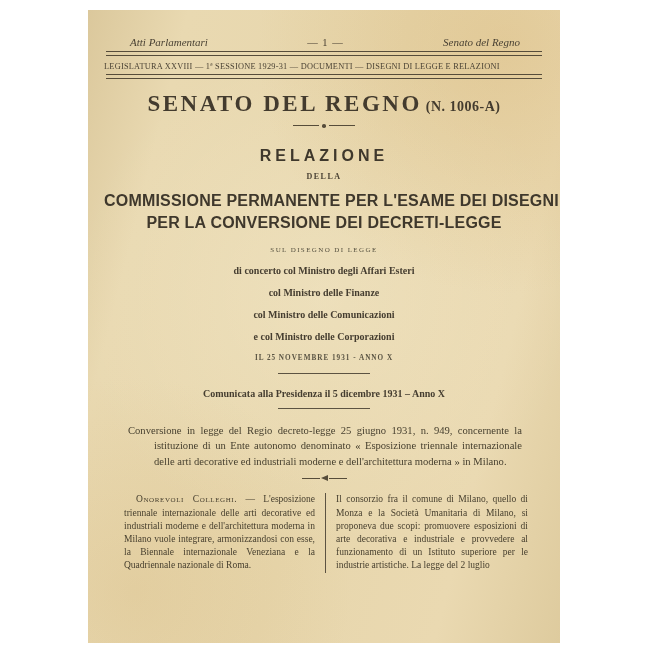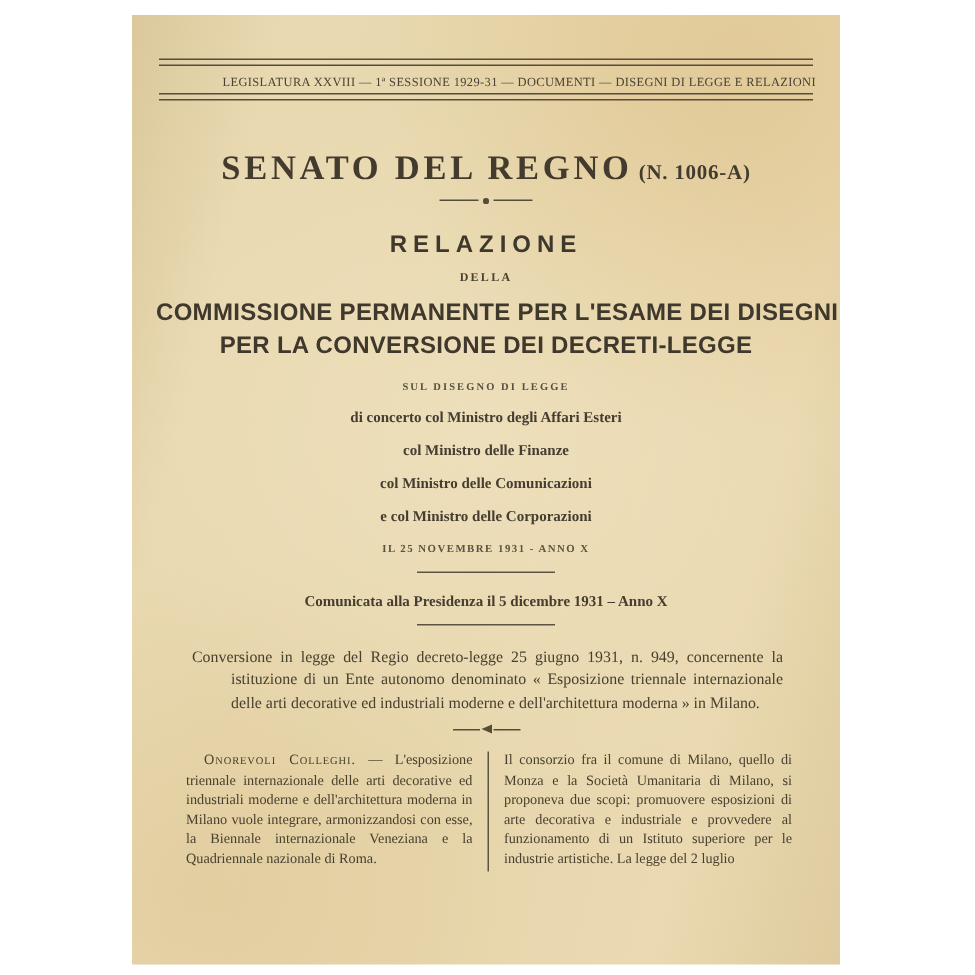--- a/index.html
+++ b/index.html
@@ -23,25 +23,25 @@
   .hdr-row{
     display:flex;justify-content:space-between;align-items:baseline;
     padding:0 24px 0 26px;font-size:11px;font-style:italic;color:#4a4234;
   }
   .hdr-center{font-style:normal;font-size:10.5px;letter-spacing:1px;}
   .rule-double{
     height:3px;border-top:1.6px solid #564c3a;border-bottom:1.1px solid #564c3a;
     margin:3px 2px 0 2px;
   }
   .session-row{
-    text-align:right;font-size:8.3px;letter-spacing:0.25px;
+    text-align:left;font-size:8.3px;letter-spacing:0.25px;
     color:#4a4234;margin-top:6px;white-space:nowrap;
   }
   .masthead{
-    text-align:center;margin-top:32px;font-weight:bold;color:#433b2e;
+    text-align:center;margin-top:12px;font-weight:bold;color:#433b2e;
     white-space:nowrap;
   }
   .masthead .big{font-size:23px;letter-spacing:2.5px;}
   .masthead .num{font-size:14px;letter-spacing:0.5px;}
   .deco{
     display:flex;align-items:center;justify-content:center;margin-top:7px;
   }
   .deco .seg{width:26px;height:1.3px;background:#564c3a;}
   .deco .dot{width:3.5px;height:3.5px;background:#564c3a;border-radius:50%;margin:0 3px;}
   .relazione{
@@ -51,21 +51,21 @@
   .della{
     text-align:center;margin-top:7px;font-weight:bold;font-size:8px;
     letter-spacing:1.5px;color:#4a4234;
   }
   .committee{
     text-align:center;font-family:"Liberation Sans", sans-serif;font-weight:bold;
     font-size:16px;letter-spacing:0.2px;color:#3f382c;white-space:nowrap;
     margin-top:9px;line-height:22px;
   }
   .sul{
-    text-align:center;font-size:7px;font-weight:bold;letter-spacing:1.4px;
+    text-align:center;font-size:7px;font-weight:normal;letter-spacing:1.4px;
     margin-top:12px;color:#55503f;
   }
   .presented{
     text-align:center;font-weight:bold;font-size:10px;line-height:13px;
     margin-top:6px;color:#453d30;
   }
   .minister{
     text-align:center;font-weight:bold;font-size:10px;margin-top:11px;color:#453d30;
   }
   .transmitted{
@@ -100,20 +100,25 @@
   .col-left{padding:0 10px 0 4px;}
   .col-right{border-left:1.2px solid #5c5342;padding:0 2px 0 10px;}
   .col p{margin:0;text-indent:12px;}
   .lead{font-variant:small-caps;letter-spacing:0.6px;}
 </style>
 </head>
 <body>
 
 <div class="page">
 
+  <div class="hdr-row">
+    <span>Atti Parlamentari</span>
+    <span class="hdr-center">— 1 —</span>
+    <span>Senato del Regno</span>
+  </div>
 
   <div class="rule-double"></div>
 
   <div class="session-row">LEGISLATURA XXVIII  —  1ª SESSIONE 1929-31  —  DOCUMENTI  —  DISEGNI DI LEGGE E RELAZIONI</div>
 
   <div class="rule-double"></div>
 
   <div class="masthead">
     <span class="big">SENATO DEL REGNO</span>
     <span class="num">(N. 1006-A)</span>

